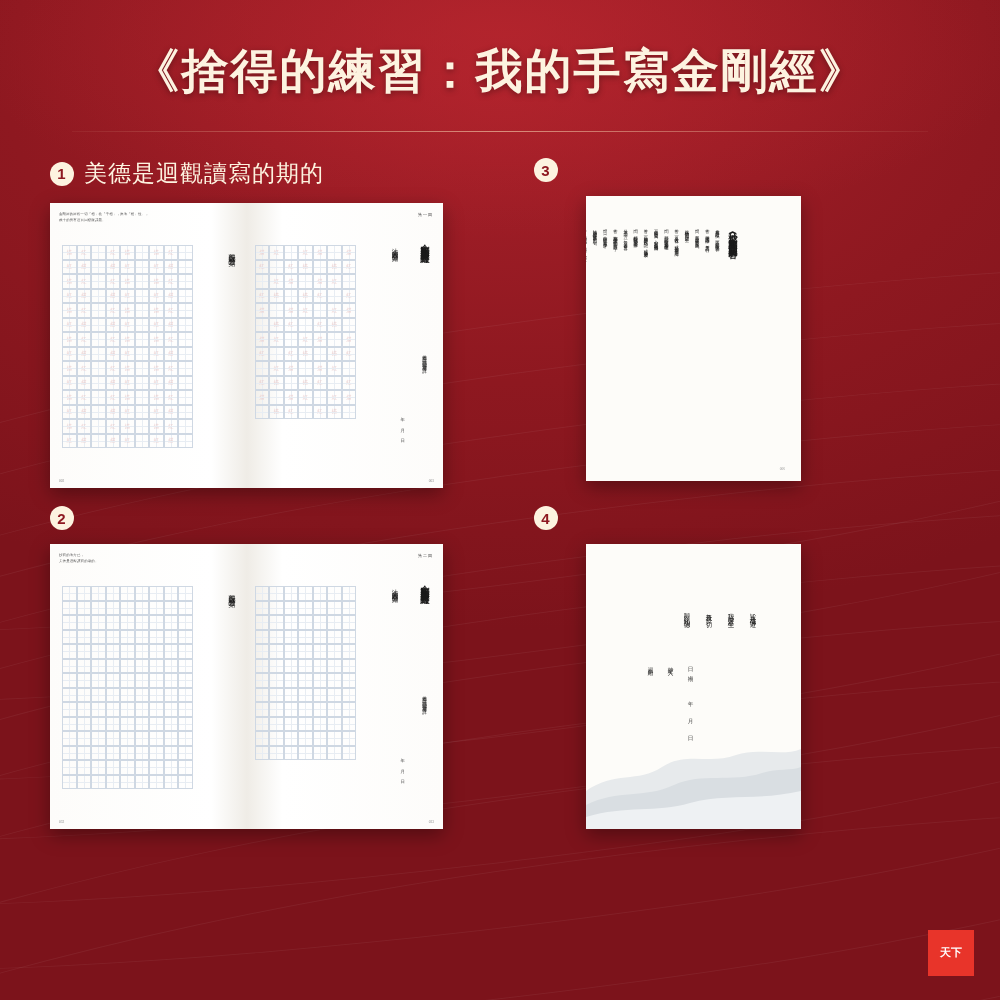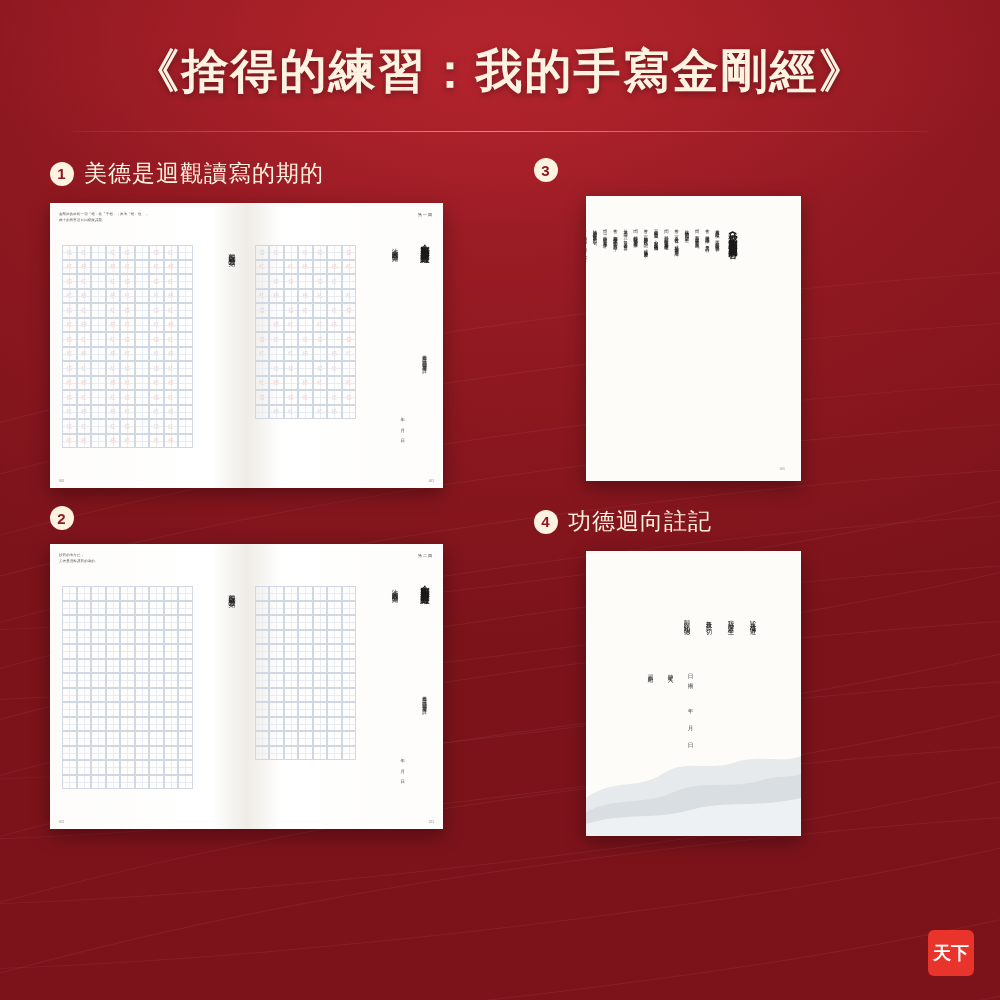--- a/index.html
+++ b/index.html
@@ -210,24 +210,24 @@
   .mountain {
     position: absolute; left: 0; right: 0; bottom: 0; height: 110px;
   }
 
   
   .logo {
     position: absolute; right: 26px; bottom: 24px;
     display: flex; align-items: center; gap: 7px;
   }
   .logo-mark {
-    width: 46px; height: 46px; border-radius: 6px;
+    width: 46px; height: 46px; border-radius: 0;
     background: #e8342a;
     display: flex; align-items: center; justify-content: center;
-    color: #fff; font-size: 18px; font-weight: 700;
+    color: #fff; font-size: 11px; font-weight: 700;
     line-height: 1.05; text-align: center;
     font-family: "Liberation Serif", serif;
   }
   .logo-text {
     color: #fdf3e0; font-size: 28px; letter-spacing: 1px; font-weight: 700;
   }
 </style>
 </head>
 <body>
 
@@ -1032,21 +1032,20 @@
 月
 日</div>
         <div class="folio r">033</div>
       </div>
     </div>
   </div>
 
   <div class="panel">
     <div class="caption">
       <span class="num">4</span>
-      <span>功德迴向註記</span>
     </div>
     <div class="single">
       <div class="ded-block" id="ded-lines">
           <div class="ded-line">願以此功德</div>
           <div class="ded-line">普及於一切</div>
           <div class="ded-line">我等與眾生</div>
           <div class="ded-line">皆共成佛道</div>
         </div>
       <div class="ded-sign" id="ded-sign">
           <div class="ded-line">迴向給：</div>

